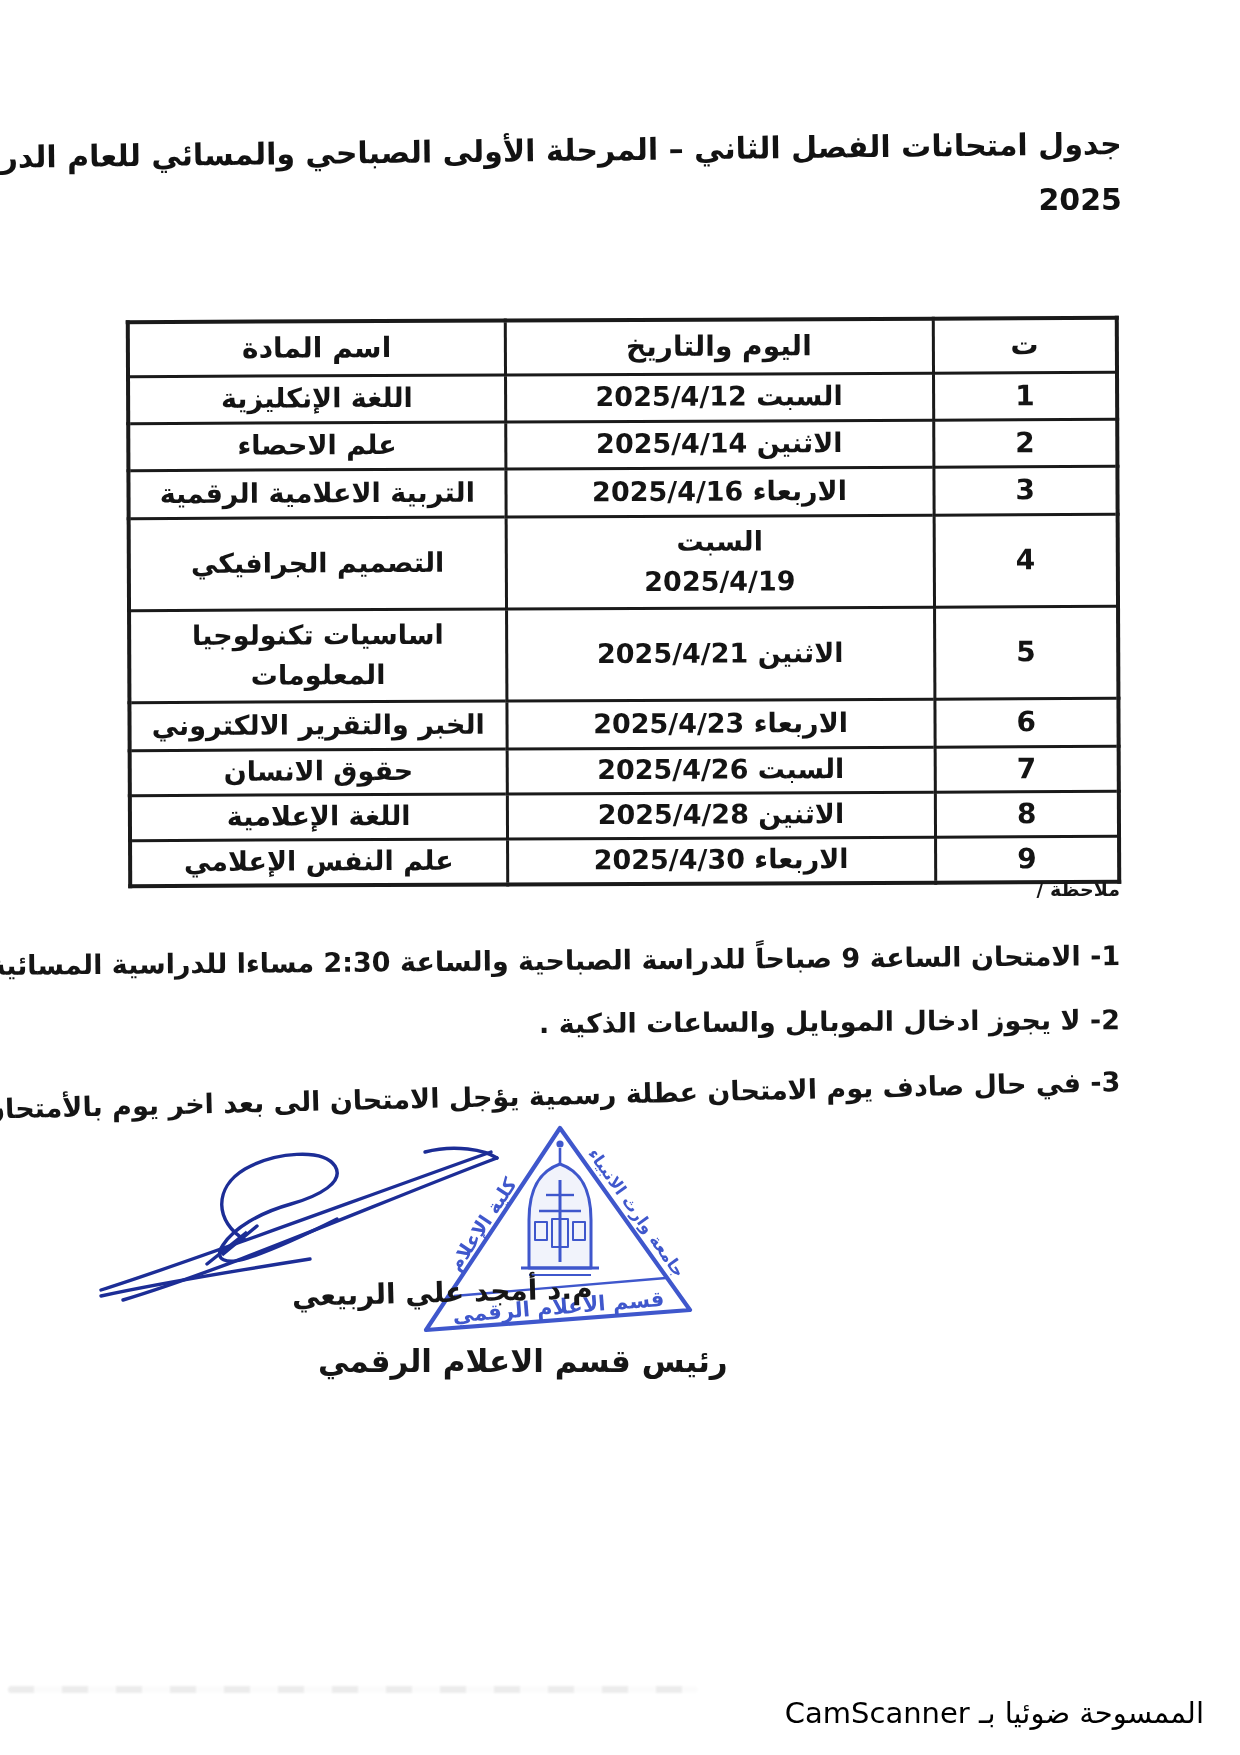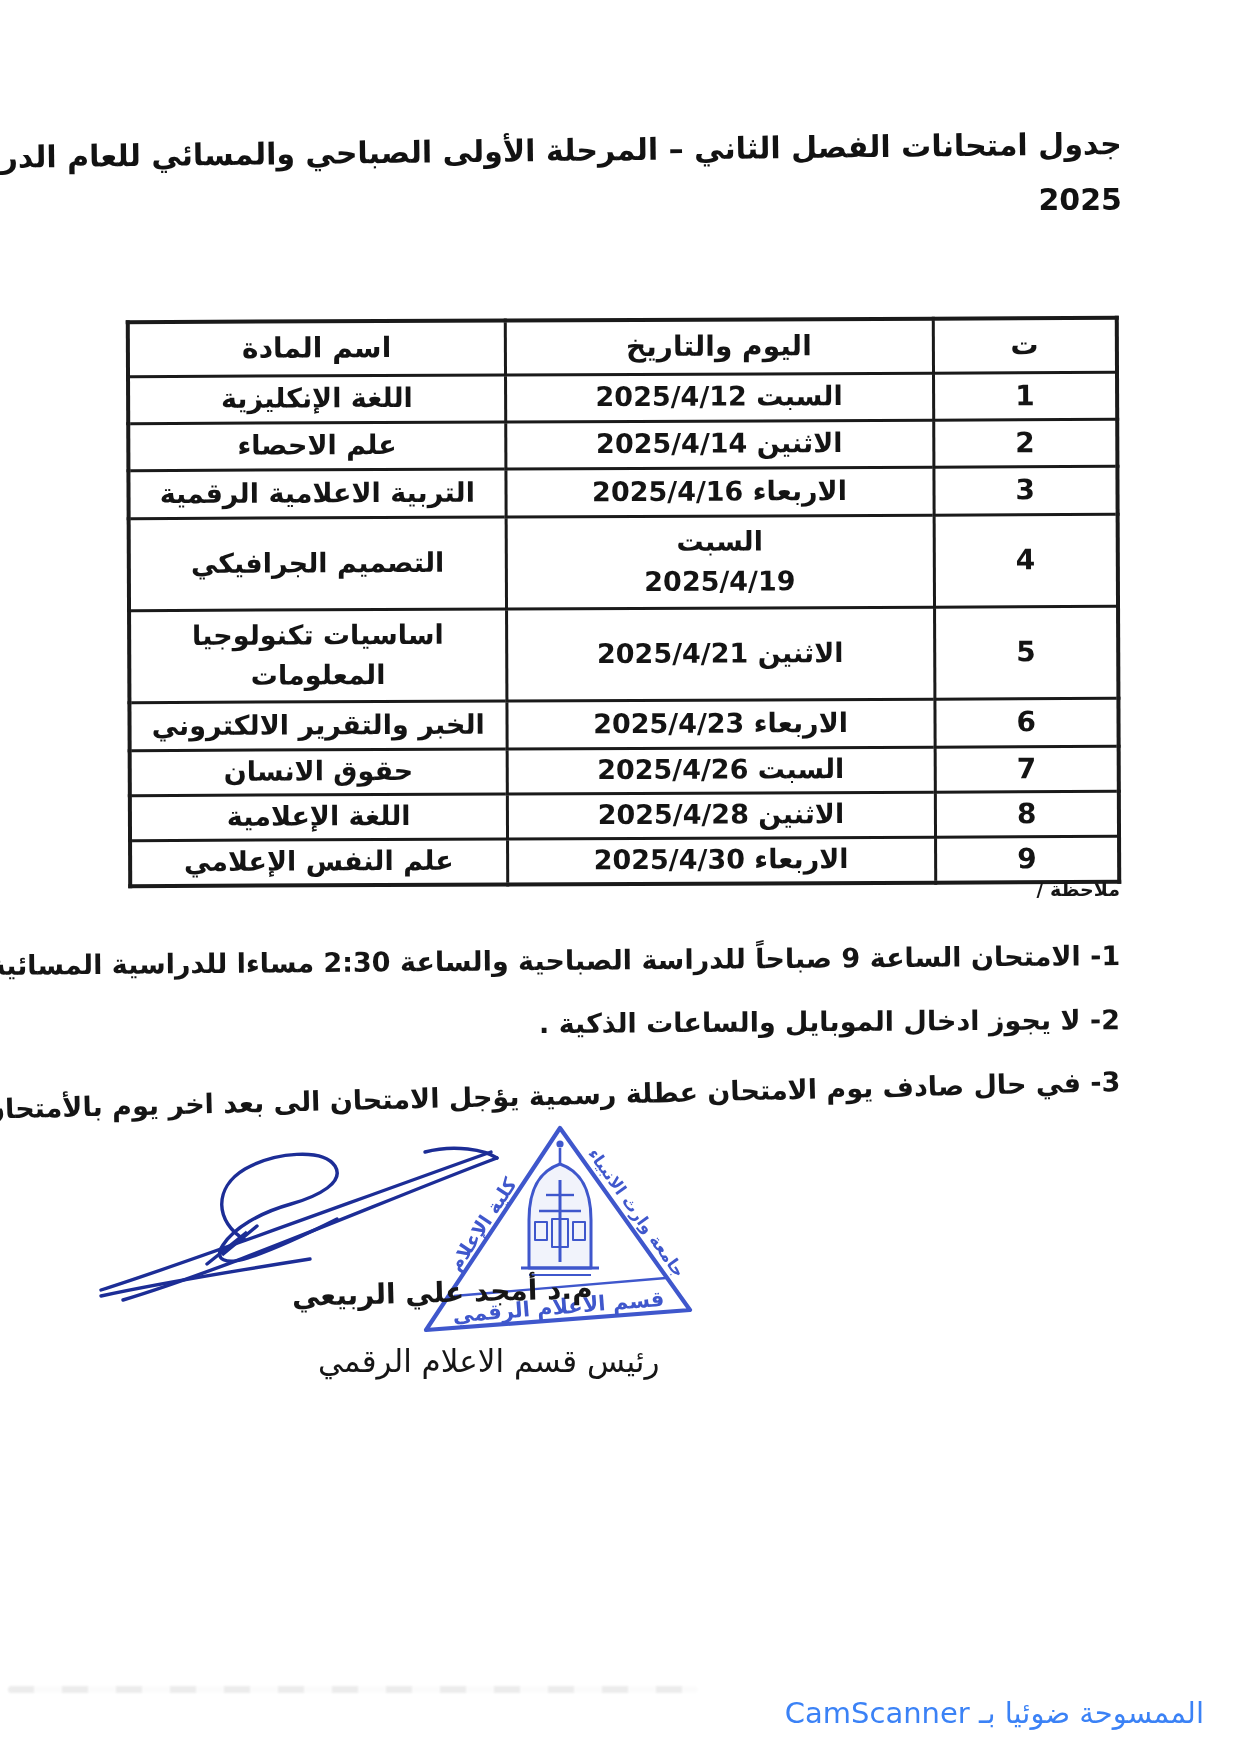--- a/index.html
+++ b/index.html
@@ -37,25 +37,25 @@
   .note{position:absolute;right:120px;font-size:27px;font-weight:700;
         transform-origin:right center;white-space:nowrap;color:#151515;}
   .note.n1{top:940px;transform:rotate(-0.5deg);}
   .note.n2{top:1004px;transform:rotate(-0.4deg);}
   .note.n3{top:1066px;transform:rotate(-1.4deg);}
   
   .signature-svg{position:absolute;left:95px;top:1112px;}
   .stamp-svg{position:absolute;left:408px;top:1118px;opacity:0.92;}
   .sig-name{position:absolute;left:292px;top:1276px;font-size:28px;font-weight:700;
             transform:rotate(-1.5deg);white-space:nowrap;}
-  .sig-role{position:absolute;left:318px;top:1343px;font-size:31px;font-weight:400;
+  .sig-role{position:absolute;left:318px;top:1343px;font-size:31px;font-weight:700;
             white-space:nowrap;}
   
   .camscanner{position:absolute;top:1696px;right:36px;font-size:29px;font-weight:400;
-              color:#3b82f6;white-space:nowrap;}
+              color:#000000;white-space:nowrap;}
   .smudge{position:absolute;left:8px;top:1686px;width:690px;height:7px;border-radius:4px;
           background:repeating-linear-gradient(90deg,rgba(60,60,60,.35) 0 26px,rgba(60,60,60,.06) 26px 54px);
           opacity:.28;filter:blur(1px);}
 </style>
 </head>
 <body>
 
 <div class="page">
 
   <div class="title l1">جدول امتحانات الفصل الثاني – المرحلة الأولى الصباحي والمسائي للعام الدراسي 2024-</div>

